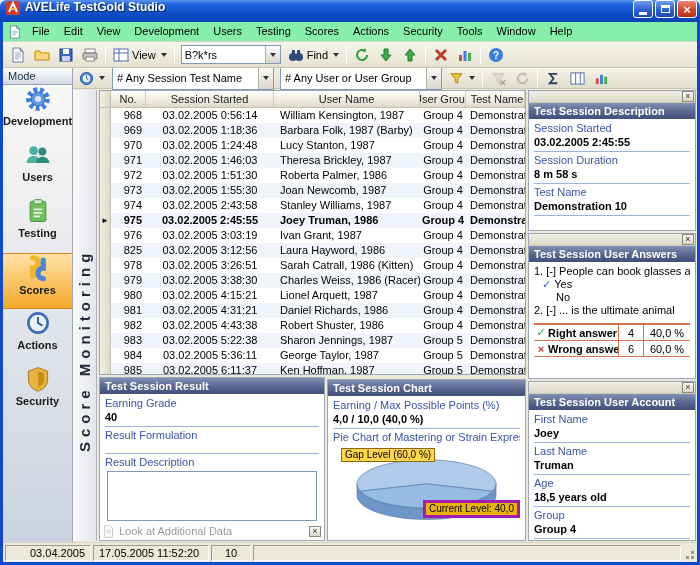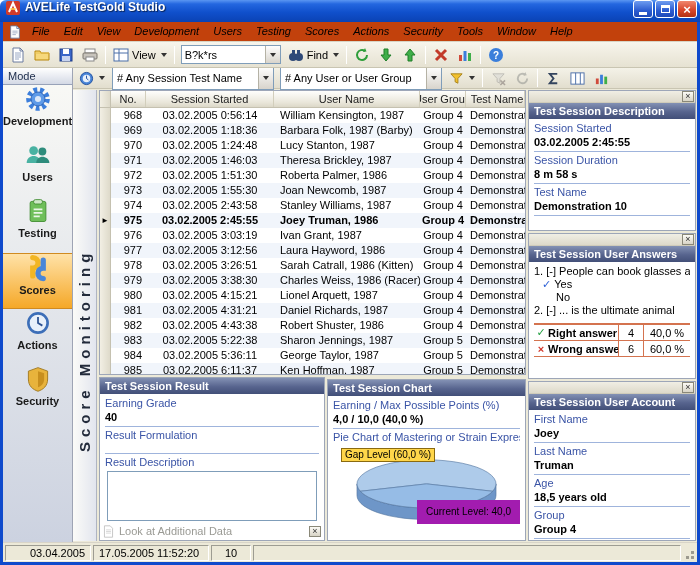--- a/index.html
+++ b/index.html
@@ -12,21 +12,21 @@
   .titlebar .apptitle{flex:1;color:#fff;font-weight:bold;font-size:12px;text-shadow:1px 1px 1px rgba(0,0,0,.6);margin-left:4px;white-space:nowrap;overflow:hidden;}
   .winbtn{width:20px;height:18px;border-radius:3px;margin-left:2px;border:1px solid #fff;display:flex;align-items:center;justify-content:center;cursor:default;background:linear-gradient(180deg,#6E9CF0,#2B5BD0 60%,#1E48B8);}
   .winbtn.close{background:linear-gradient(180deg,#F0876E,#D9472B 55%,#B23014);}
   .glyph-min{width:8px;height:3px;background:#fff;margin-top:9px;}
   .glyph-max{width:9px;height:8px;border:1px solid #fff;border-top-width:3px;}
   .winbtn.close span{color:#fff;font-weight:bold;font-size:13px;line-height:13px;}
 
   
   .win-body{flex:1;display:flex;flex-direction:column;border-left:3px solid #0F4ACC;border-right:3px solid #0F4ACC;border-bottom:3px solid #0F4ACC;background:#ECE9D8;overflow:hidden;}
 
-  .menubar{height:20px;background:#c2410c;border-bottom:1px solid #D8D4C4;display:flex;align-items:center;padding:0 2px;flex:0 0 20px;font-style:italic;}
+  .menubar{height:20px;background:#86efac;border-bottom:1px solid #D8D4C4;display:flex;align-items:center;padding:0 2px;flex:0 0 20px;}
   .menubar .micon{width:16px;display:flex;justify-content:center;margin:0 2px;}
   .menu-item{padding:0 7px;line-height:19px;cursor:default;}
 
   .toolbar{height:26px;background:linear-gradient(180deg,#F7F5EC,#E6E2D2);border-bottom:1px solid #C9C5B2;display:flex;align-items:center;padding:0 3px;flex:0 0 26px;}
   .tbtn{border:1px solid transparent;background:transparent;height:22px;min-width:24px;display:flex;align-items:center;justify-content:center;padding:0 3px;gap:3px;font-size:11px;font-family:inherit;}
   .tbtn svg{width:16px;height:16px;}
   .tbtn.small svg{width:15px;height:15px;}
   .tbtn.disabled{opacity:.45;filter:grayscale(.9);}
   .tsep{width:1px;height:18px;background:#C2BEAC;border-right:1px solid #fff;margin:0 3px;}
   .dd{width:0;height:0;border-left:3px solid transparent;border-right:3px solid transparent;border-top:4px solid #333;margin-left:2px;}
@@ -115,21 +115,21 @@
   .sunkbox{background:#fff;border:1px solid #7F9DB9;height:50px;margin:2px 2px 0 2px;}
   .panel-footer{height:18px;flex:0 0 18px;display:flex;align-items:center;gap:4px;padding:0 2px;}
   .dislink{color:#9A9A94;white-space:nowrap;overflow:hidden;flex:1;}
   .panel-footer svg{width:13px;height:13px;opacity:.5;filter:grayscale(1);}
   .chart-caption{color:#3A54A6;height:13px;line-height:13px;white-space:nowrap;overflow:hidden;}
   .chart-value{font-weight:bold;height:14px;line-height:14px;}
   .piewrap{position:relative;height:88px;margin-top:2px;}
   .piewrap svg{width:100%;height:82px;display:block;margin-top:6px;}
   .pielabel{position:absolute;font-size:10px;line-height:12px;padding:0 3px;white-space:nowrap;}
   .pielabel.gap{left:8px;top:-2px;background:#FFD64A;border:1px solid #8A6A10;}
-  .pielabel.cur{right:0;top:50px;background:#a21caf;border:6px solid #a21caf;}
+  .pielabel.cur{right:0;top:50px;background:#eab308;border:3px solid #a21caf;}
 
   
   .statusbar{height:20px;flex:0 0 20px;background:#ECE9D8;border-top:1px solid #D8D4C8;display:flex;align-items:center;padding:1px 16px 1px 2px;position:relative;gap:2px;}
   .scell{border:1px solid;border-color:#9D9C92 #FFFFFF #FFFFFF #9D9C92;height:16px;line-height:14px;padding:0 5px;white-space:nowrap;overflow:hidden;}
   .scell.w1{width:86px;padding-left:24px;}
   .scell.w2{width:116px;}
   .scell.w3{width:40px;text-align:center;}
   .scell.fill{flex:1;}
   .grip{position:absolute;right:2px;bottom:2px;width:13px;height:13px;background:
     radial-gradient(circle at 10.5px 10.5px,#9B998E 1.4px,transparent 1.9px),
@@ -520,21 +520,21 @@
                     <div class="gc c-started">03.02.2005 3:03:19</div>
                     <div class="gc c-user">Ivan Grant, 1987</div>
                     <div class="gc c-group">Group 4</div>
                     <div class="gc c-test">Demonstration</div>
                   </div>
 
                   <div class="grid-row">
                     <div class="gc gutter">
                       <span class="row-arrow">►</span>
                     </div>
-                    <div class="gc c-no">977</div>
+                    <div class="gc c-no">825</div>
                     <div class="gc c-started">03.02.2005 3:12:56</div>
                     <div class="gc c-user">Laura Hayword, 1986</div>
                     <div class="gc c-group">Group 4</div>
                     <div class="gc c-test">Demonstration</div>
                   </div>
 
                   <div class="grid-row">
                     <div class="gc gutter">
                       <span class="row-arrow">►</span>
                     </div>
@@ -566,21 +566,21 @@
                     <div class="gc c-group">Group 4</div>
                     <div class="gc c-test">Demonstration</div>
                   </div>
 
                   <div class="grid-row">
                     <div class="gc gutter">
                       <span class="row-arrow">►</span>
                     </div>
                     <div class="gc c-no">981</div>
                     <div class="gc c-started">03.02.2005 4:31:21</div>
-                    <div class="gc c-user">Daniel Richards, 1987</div>
+                    <div class="gc c-user">Daniel Richards, 1986</div>
                     <div class="gc c-group">Group 4</div>
                     <div class="gc c-test">Demonstration</div>
                   </div>
 
                   <div class="grid-row">
                     <div class="gc gutter">
                       <span class="row-arrow">►</span>
                     </div>
                     <div class="gc c-no">982</div>
                     <div class="gc c-started">03.02.2005 4:43:38</div>

